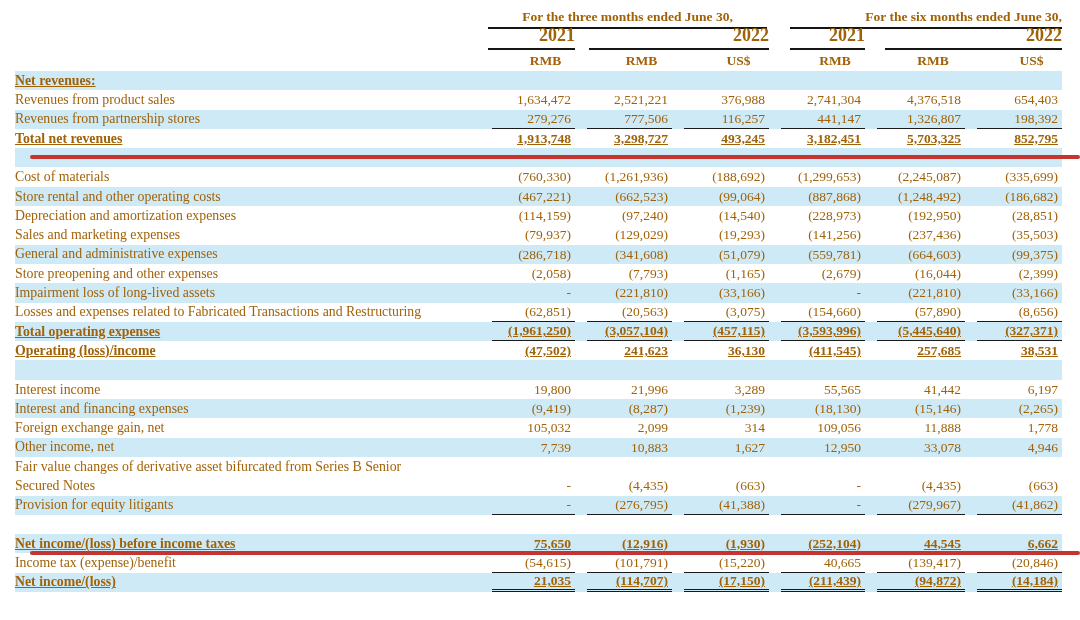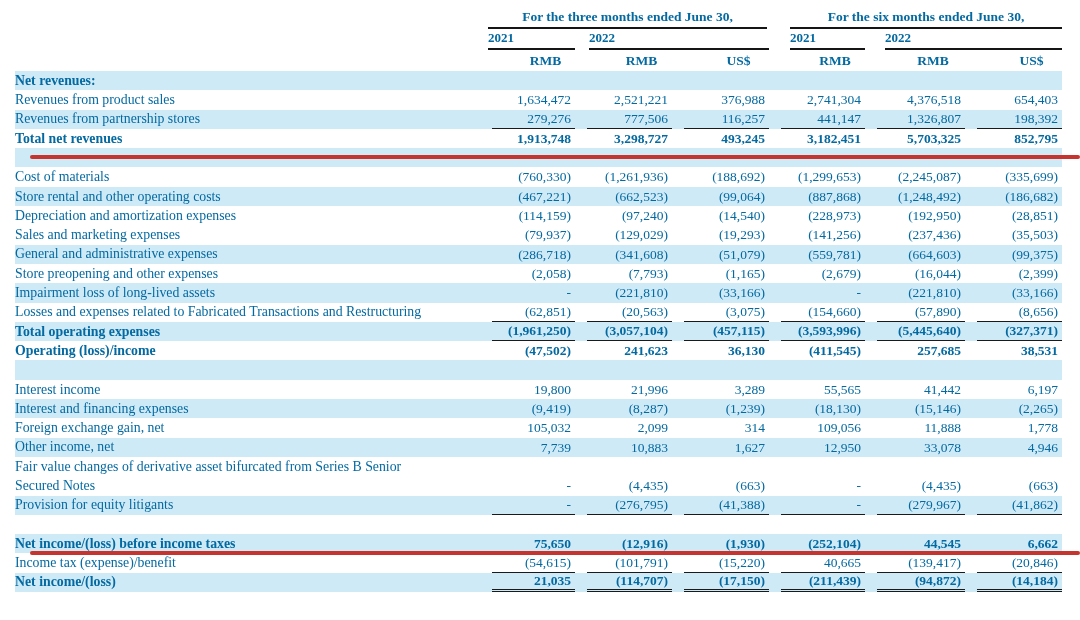--- a/index.html
+++ b/index.html
@@ -1,45 +1,45 @@
 <!DOCTYPE html>
 <html><head>
 <meta charset="utf-8">
 <style>
   html,body{margin:0;padding:0;background:#ffffff;}
   .page{
     position:relative;
     width:1080px;height:620px;
     overflow:hidden;
     font-family:"Liberation Serif","DejaVu Serif",serif;
-    color:#0369a1;
+    color:#a16207;
     padding-left:15px;box-sizing:border-box;
     padding-top:6px;
   }
   
   .hrow{display:flex;align-items:flex-end;}
   .hspacer{width:465px;flex:none;}
   .hrowA{height:23px;}
   .hrowB{height:21px;}
   .hrowC{height:21px;align-items:center;justify-content:flex-end;}
   .hg{font-weight:bold;font-size:13.5px;text-align:center;border-bottom:2px solid #151515;padding-bottom:2px;white-space:nowrap;}
   .hg1{width:279px;margin-left:8px;margin-right:2px;}
-  .hg2{width:272px;margin-left:21px;}
-  .hy{font-weight:bold;font-size:13px;text-align:left;border-bottom:2px solid #151515;padding-bottom:2px;}
+  .hg2{width:272px;margin-left:21px;text-align:right;}
+  .hy{font-weight:bold;font-size:18px;text-align:right;border-bottom:2px solid #151515;padding-bottom:2px;}
   .hy1{width:87px;margin-left:8px;}
   .hy22{width:180px;margin-left:14px;}
   .hy1b{width:75px;margin-left:21px;}
   .hy22b{width:177px;margin-left:20px;}
   .hc{font-weight:bold;font-size:13.5px;text-align:center;}
   .w1{width:95px;}.w2{width:97px;}.w3{width:97px;}
   .w4{width:96px;}.w5{width:100px;}.w6{width:97px;}
   
   .row{position:relative;display:flex;height:19.3px;align-items:center;width:1047px;}
   .row.blue{background:#cfeaf7;}
-  .row.b{font-weight:bold;}
+  .row.b{font-weight:bold;text-decoration:underline;}
   .lbl{width:465px;flex:none;font-size:13.8px;white-space:nowrap;line-height:1;}
   .cell{height:100%;box-sizing:border-box;display:flex;align-items:center;justify-content:flex-end;flex:none;}
   .c1{width:83px;margin-left:12px;}
   .c2{width:85px;margin-left:12px;}
   .c3{width:85px;margin-left:12px;}
   .c4{width:84px;margin-left:12px;align-items:center;}
   .c5{width:88px;margin-left:12px;align-items:center;}
   .c6{width:85px;margin-left:12px;text-align:center;}
   .num{font-size:13.5px;padding-right:4px;line-height:1;}
   .row.u1 .cell{border-bottom:1px solid #1a1a1a;}

